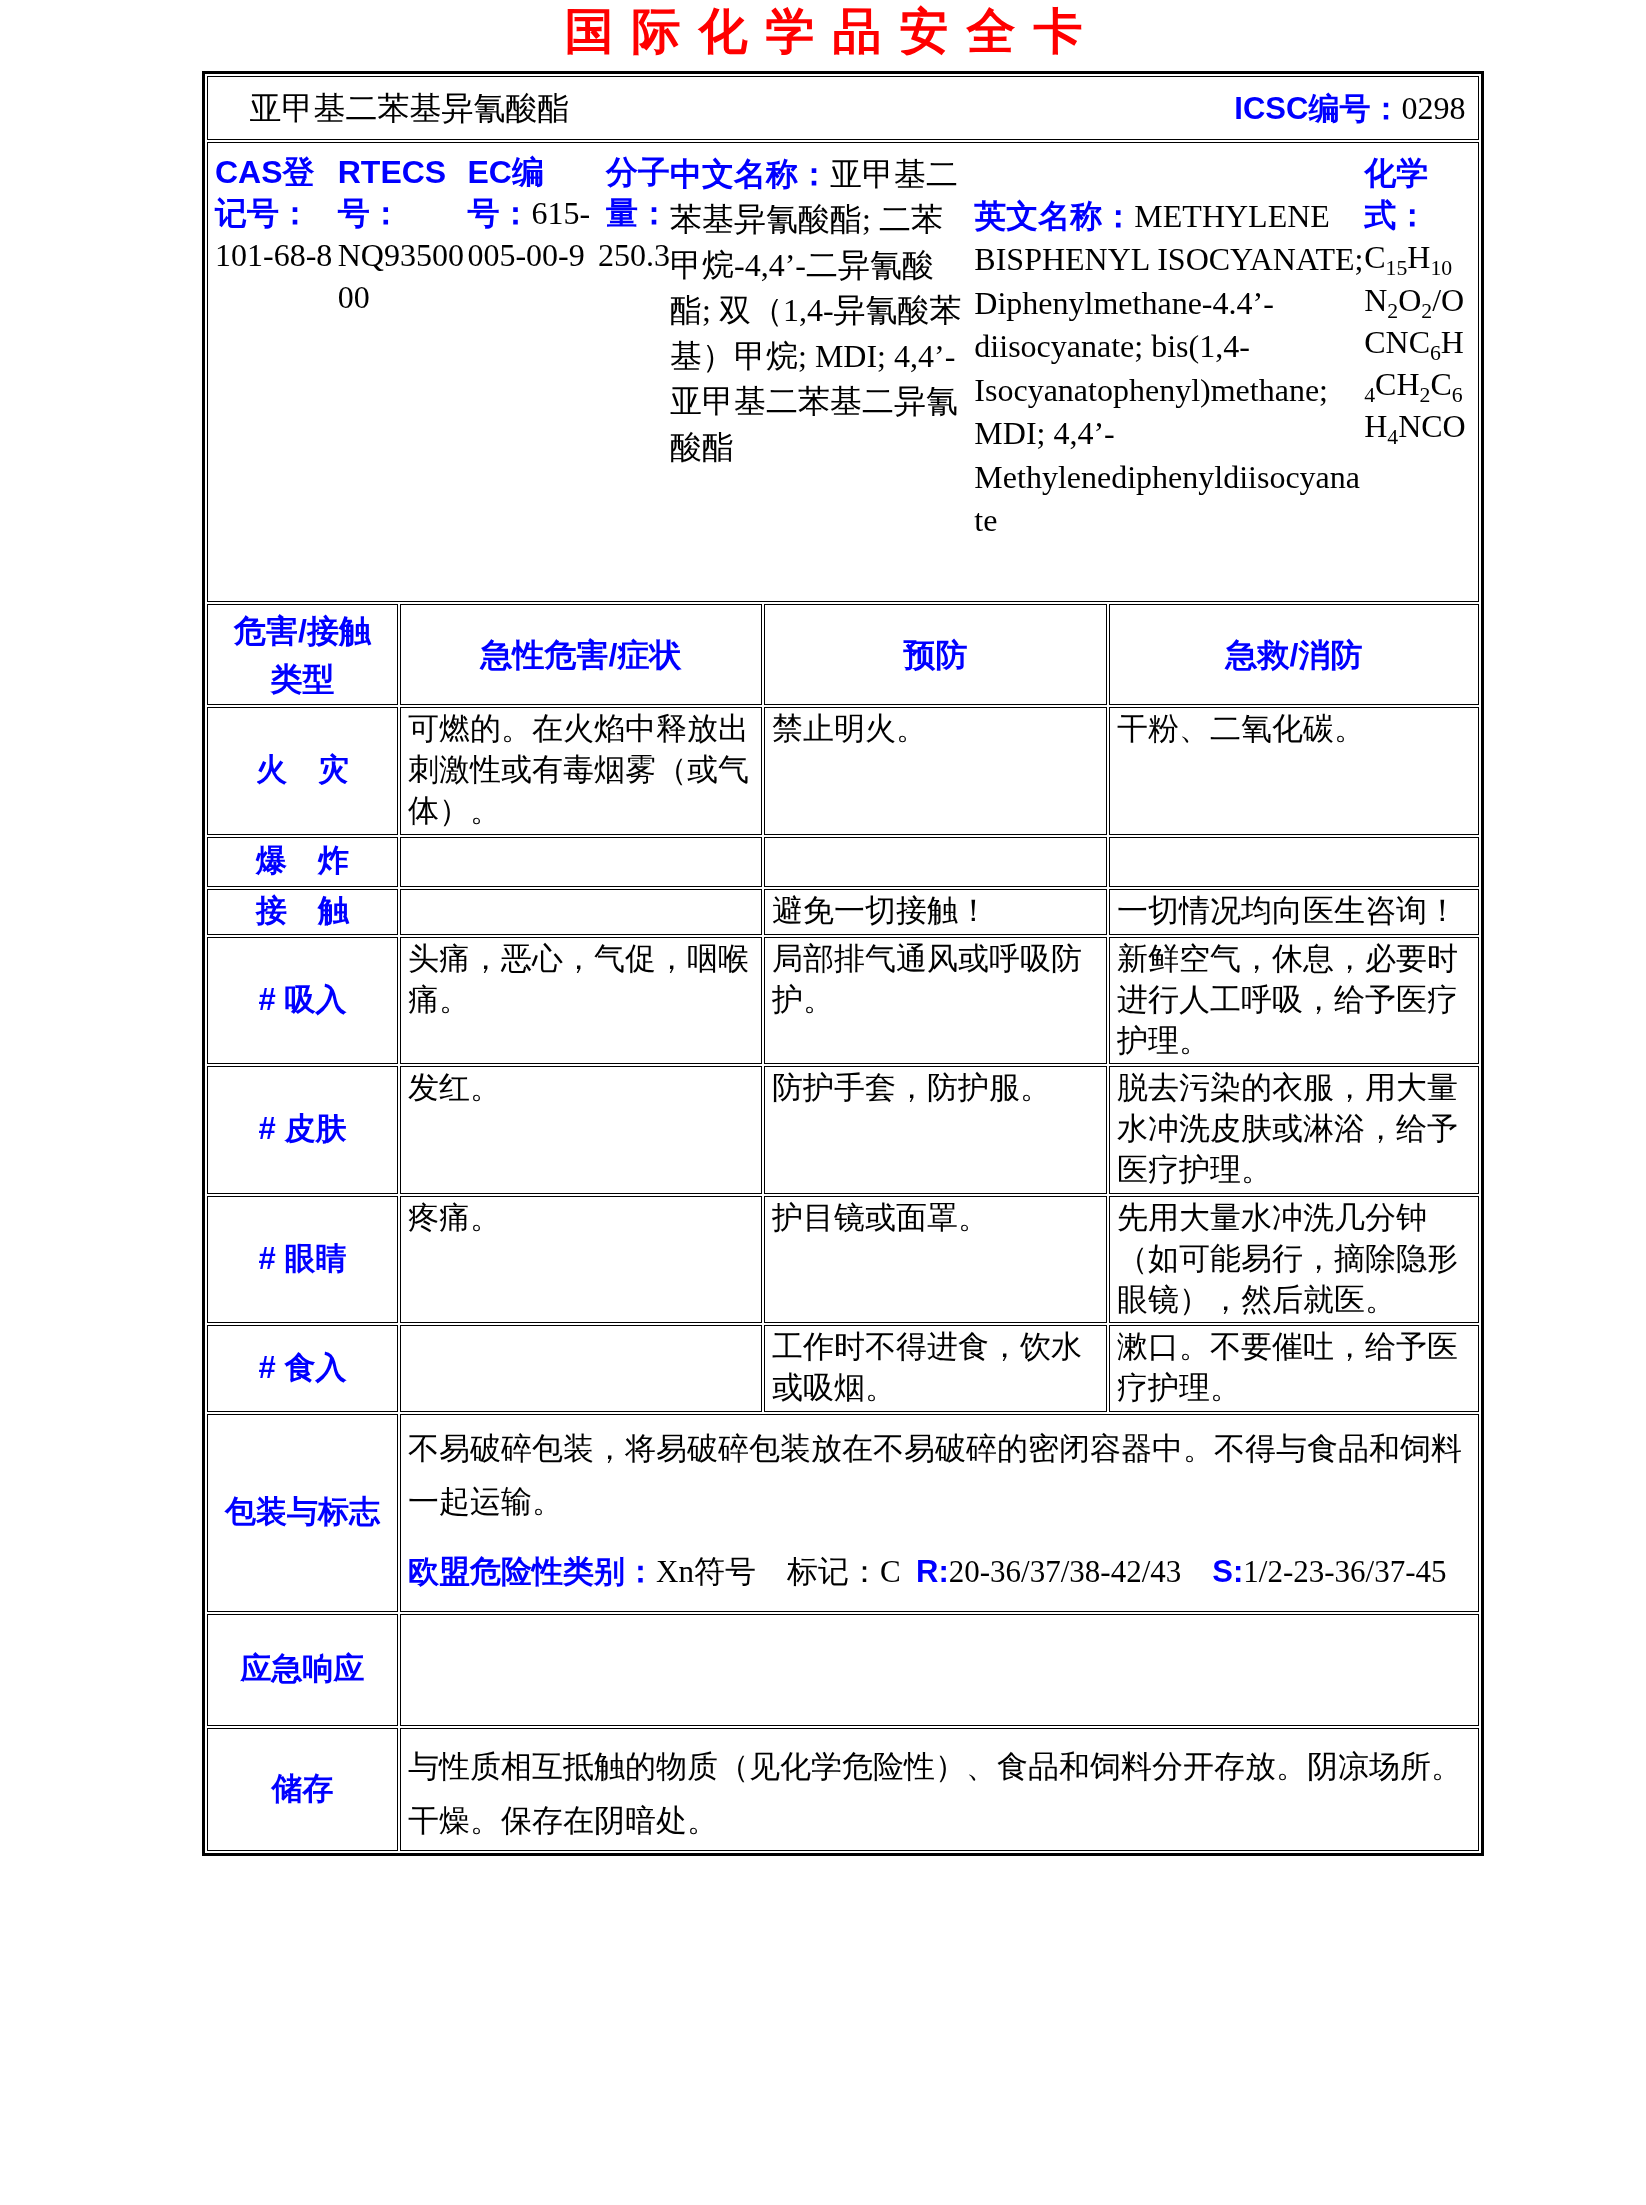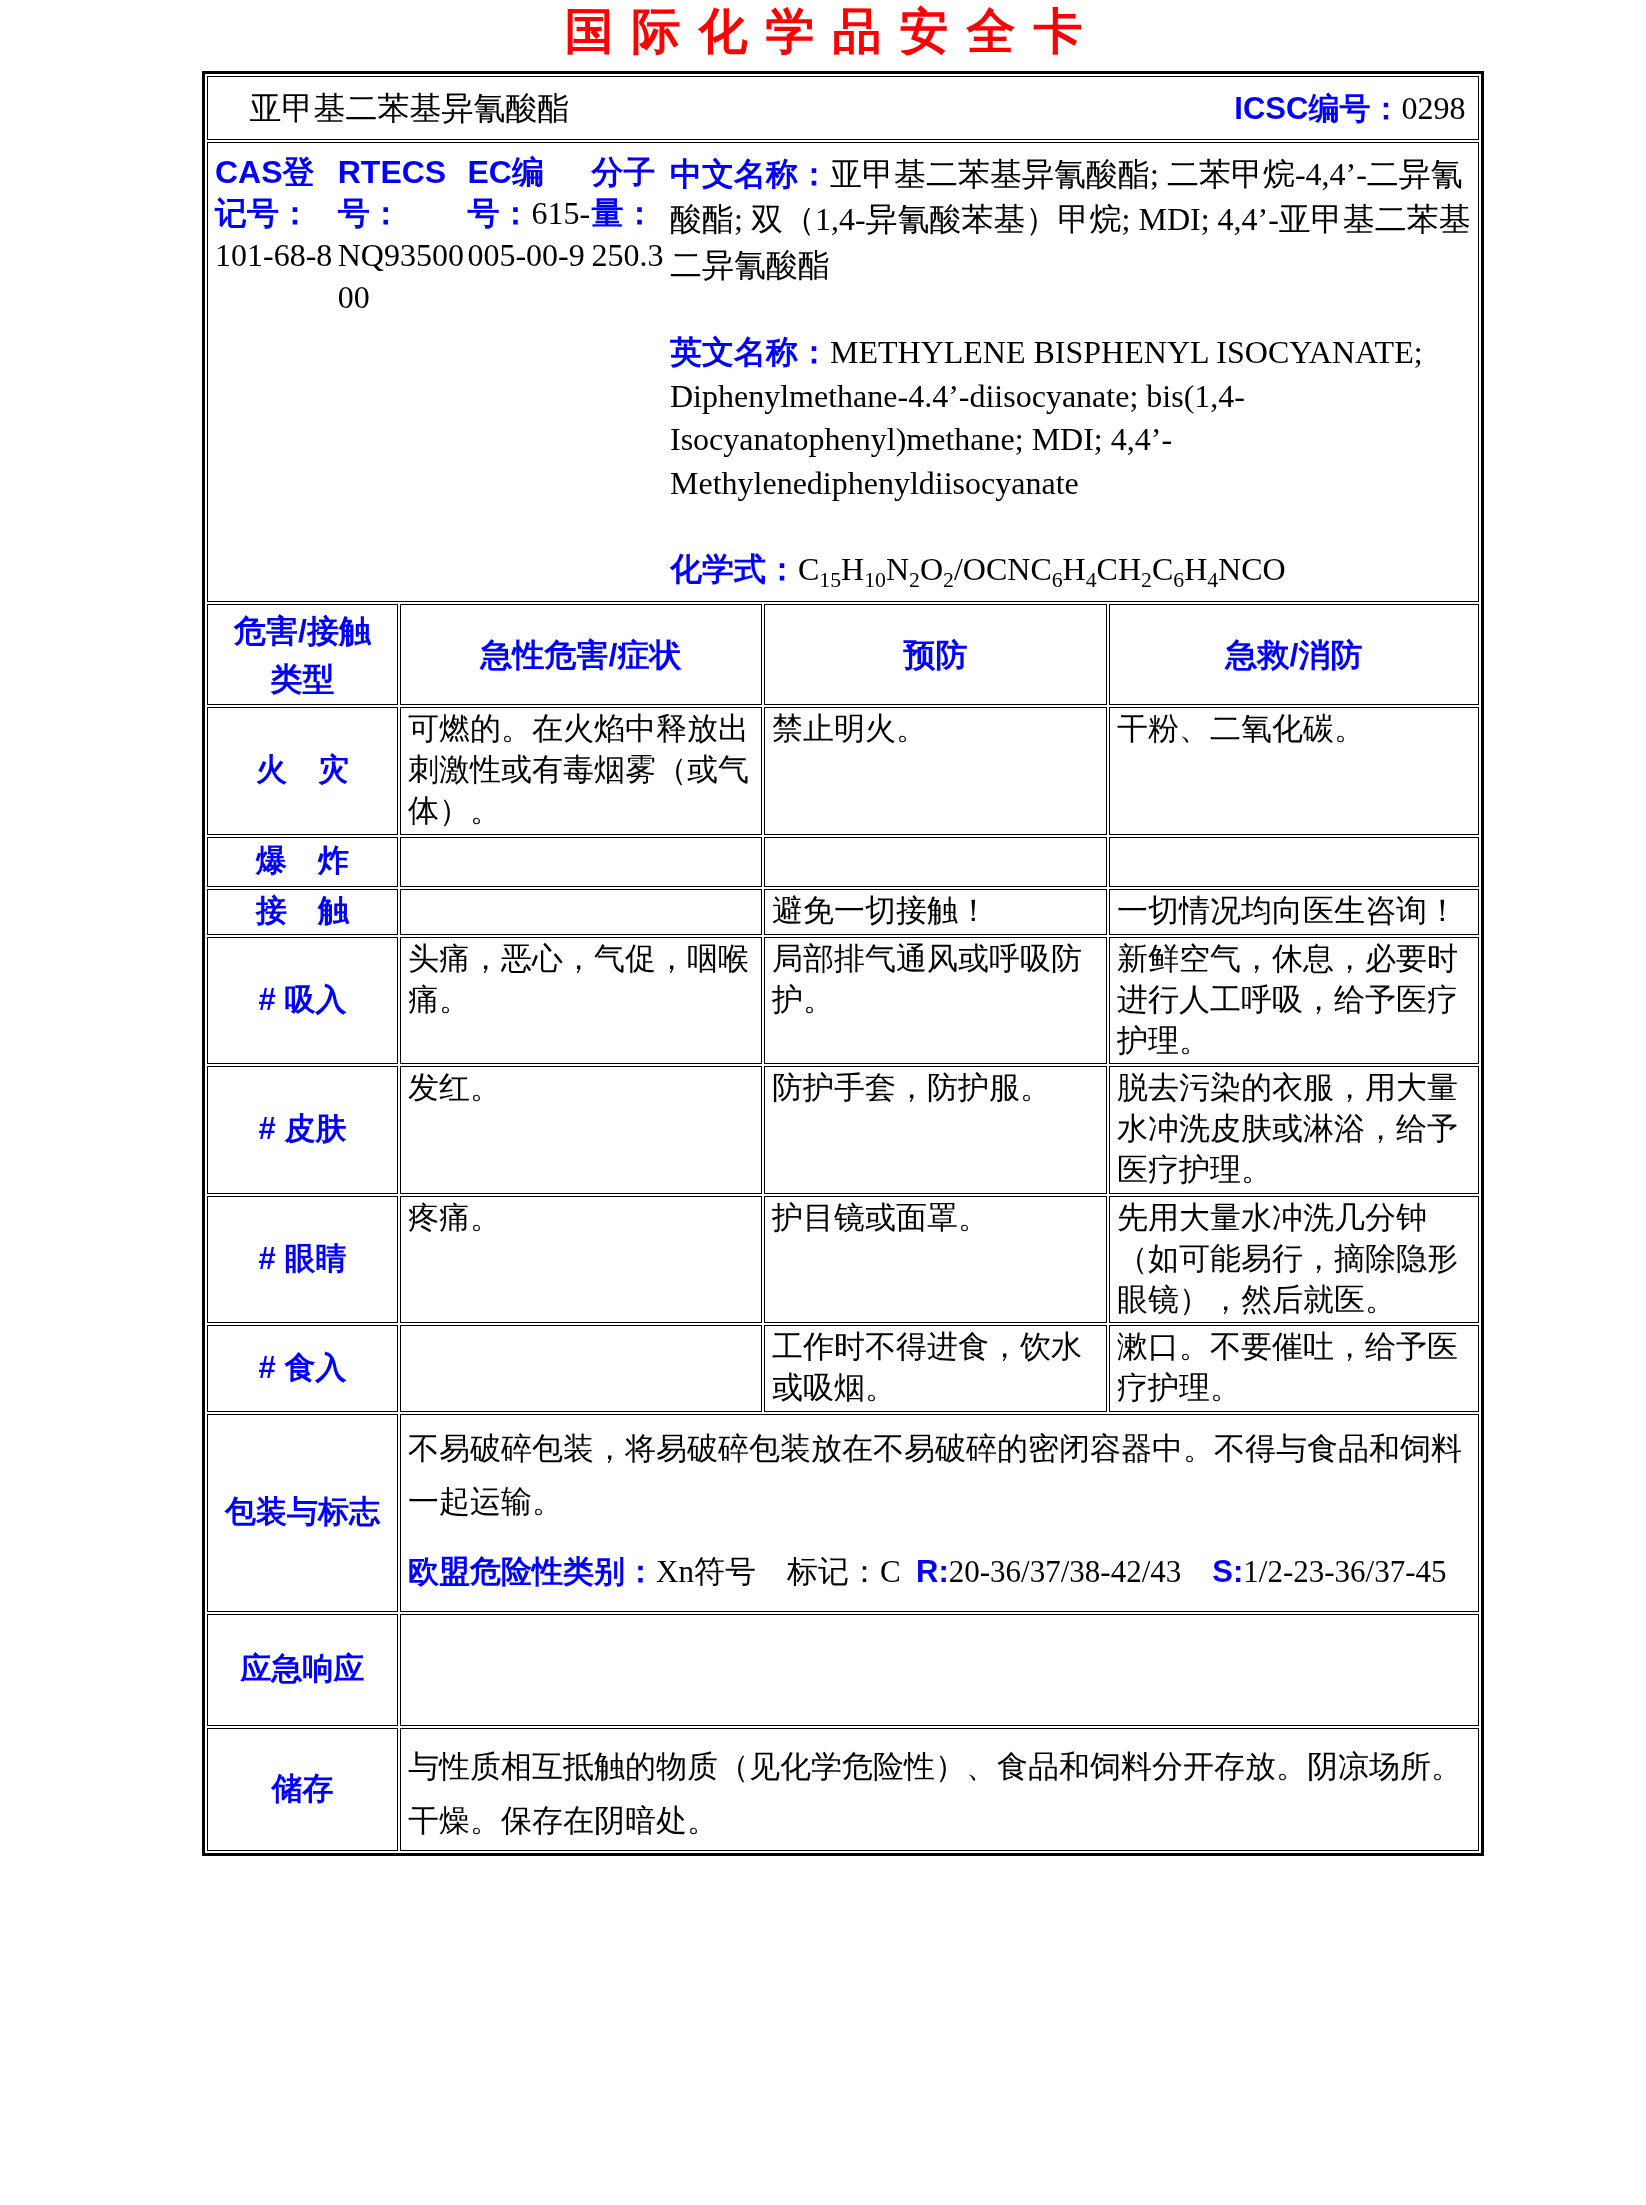--- a/index.html
+++ b/index.html
@@ -46,22 +46,22 @@
   .chem-name{font-size:32px;}
   .icsc-group .lbl{font-size:31px;}
   .icsc-group .val{font-size:32px;}
 
   
   .id-flex{display:flex;height:448px;padding-top:7px;}
   .id-left{width:455px;display:flex;flex-shrink:0;}
   .id-line{margin:0 0 12.6px 0;font-size:32px;line-height:1.3;}
   .id-line .lbl{font-size:32px;}
   .grow{flex:1 1 auto;}
-  .mw-line{margin:0 0 9.8px 0;}
-  .id-right{flex:1;display:flex;flex-direction:column;}
+  .mw-line{margin:0 0 9.8px 0;text-align:right;}
+  .id-right{flex:1;display:flex;flex-direction:row;}
   .id-right p{margin:0;}
   .cn-p{line-height:1.42;font-size:32px;}
   .cn-p .lbl,.en-p .lbl,.formula-p .lbl{font-size:32px;}
   .en-p{margin-top:43px !important;line-height:1.36;font-size:32px;}
   .formula-p{margin:0 0 9.8px 0 !important;font-size:32px;}
   sub{font-size:0.68em;line-height:0;}
   .pack-text{margin:7px 0 0 0;line-height:1.7;}
   .eu-line{margin:18px 0 0 0;line-height:1.7;white-space:pre-wrap;}
   .storage-text{margin:9.8px 0 0 0;line-height:1.75;}
   .spill-text{margin:2.8px 0 0 0;line-height:1.5;}

